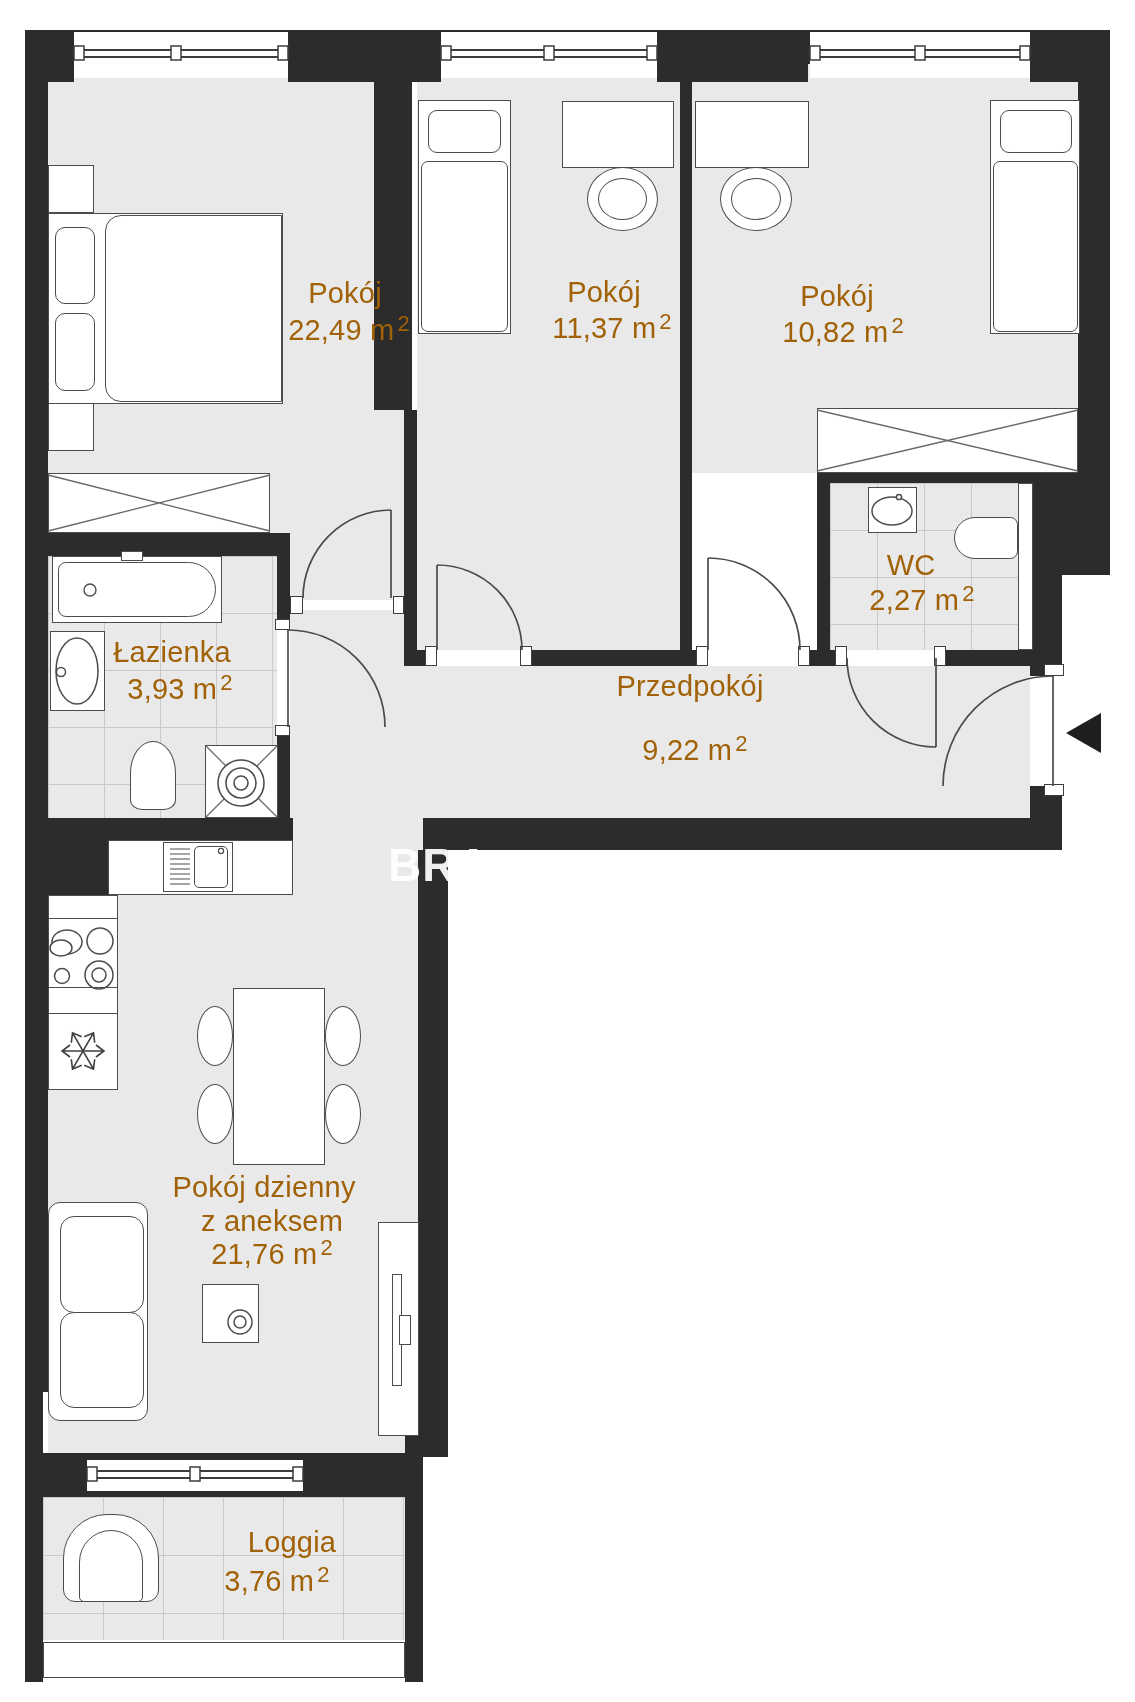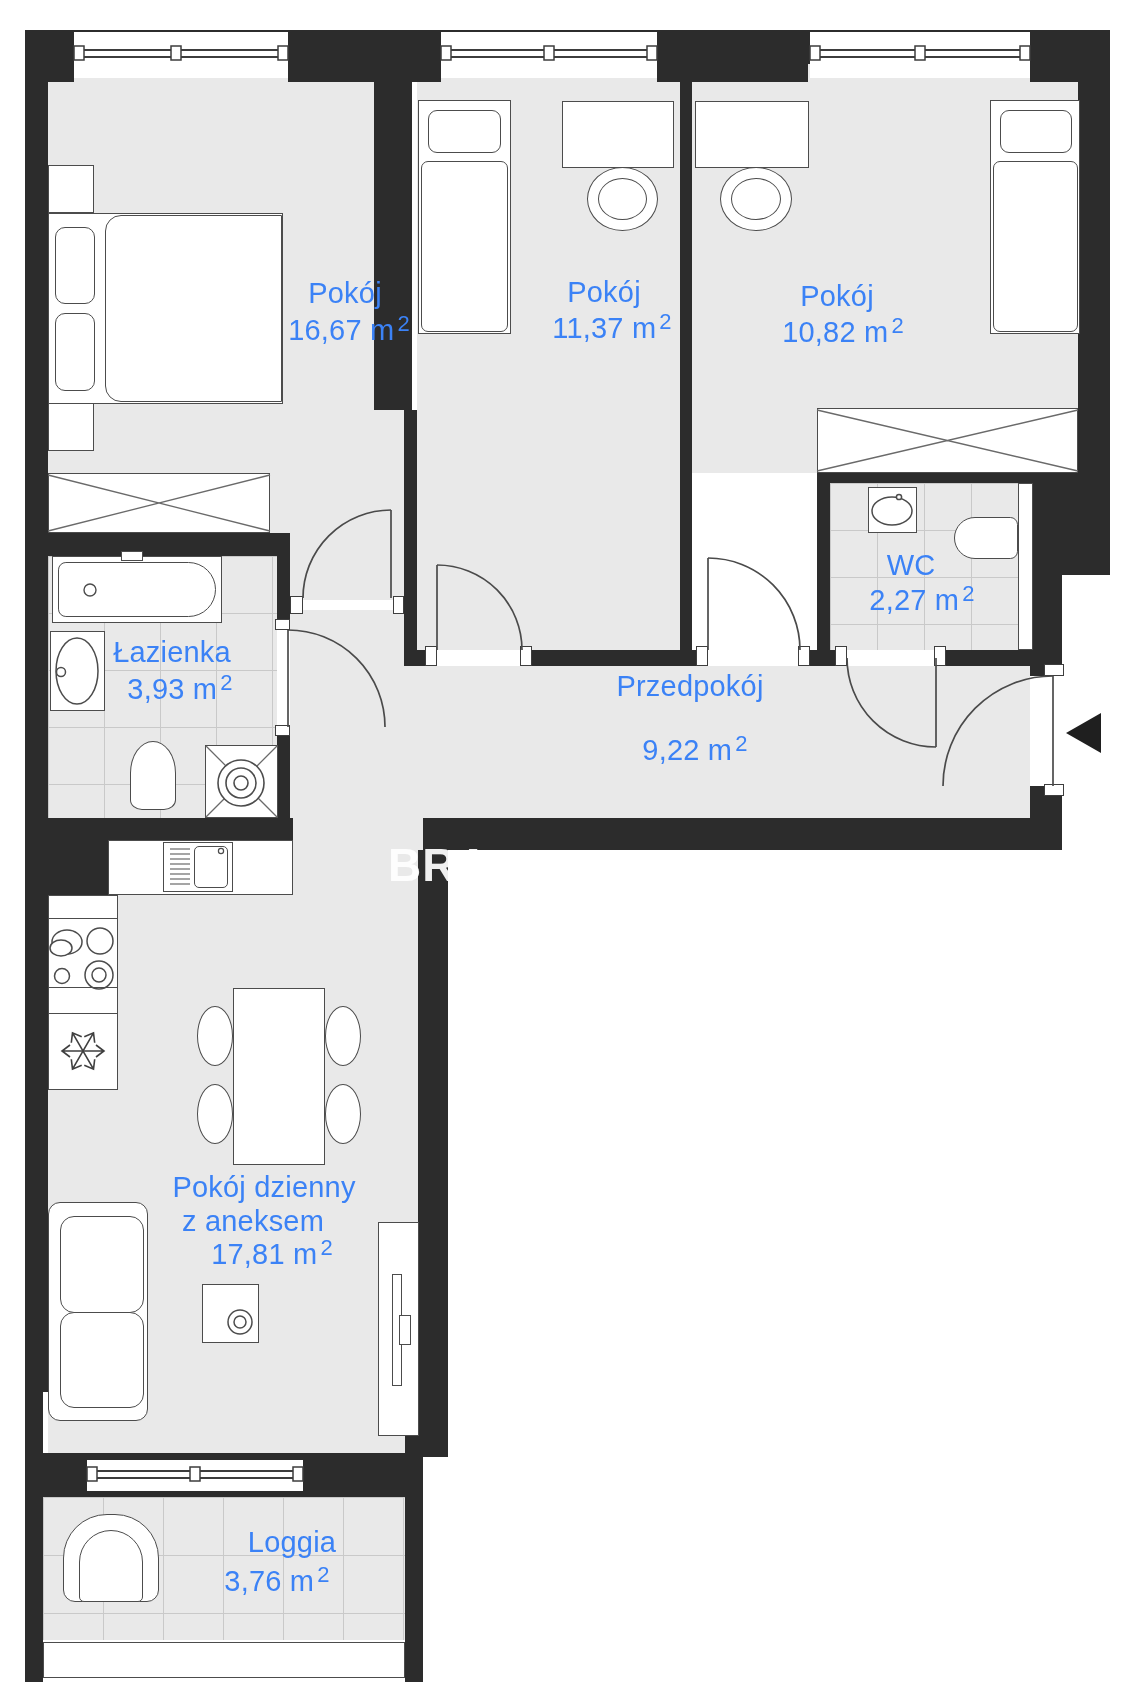--- a/index.html
+++ b/index.html
@@ -10,21 +10,21 @@
           linear-gradient(to bottom,#c9c9c9 1.2px,transparent 1.2px);background-size:56px 57px;}
   .tile47{background-image:linear-gradient(to right,#c9c9c9 1.2px,transparent 1.2px),
           linear-gradient(to bottom,#c9c9c9 1.2px,transparent 1.2px);background-size:47px 47px;}
   .tile60{background-image:linear-gradient(to right,#c9c9c9 1.2px,transparent 1.2px),
           linear-gradient(to bottom,#c9c9c9 1.2px,transparent 1.2px);background-size:60px 58px;}
   .wall{position:absolute;background:#2c2c2c;}
   .white{position:absolute;background:#ffffff;}
   .furn{position:absolute;background:#ffffff;border:1.6px solid #4c4c4c;box-sizing:border-box;}
   .jamb{position:absolute;background:#ffffff;border:1.5px solid #3e3e3e;box-sizing:border-box;}
   .ovl{position:absolute;left:0;top:0;}
-  .lbl{position:absolute;font-size:29px;letter-spacing:.2px;color:#3b82f6;
+  .lbl{position:absolute;font-size:29px;letter-spacing:.2px;color:#a16207;
        white-space:nowrap;transform:translate(-50%,-50%);}
   .sup2{font-size:22px;position:relative;top:-9px;margin-left:3px;}
   .wm{position:absolute;left:388px;top:838px;color:#ffffff;opacity:.93;
       font-weight:bold;font-size:46px;letter-spacing:1px;}
 </style>
 </head>
 <body>
 
 <div class="plan">
 
@@ -247,39 +247,39 @@
 
     <g fill="none" stroke="#4c4c4c" stroke-width="1.5">
       <circle cx="240" cy="1322" r="12"></circle>
         <circle cx="240" cy="1322" r="6"></circle>
     </g>
 
     <polygon points="1066,733 1101,713 1101,753" fill="#1f1f1f"></polygon>
   </svg>
 
   <div class="lbl" style="left:345px;top:293px"><span>Pokój</span></div>
-  <div class="lbl" style="left:349px;top:330px"><span>16,67 m</span><span class="sup2">2</span></div>
+  <div class="lbl" style="left:349px;top:330px"><span>22,49 m</span><span class="sup2">2</span></div>
 
   <div class="lbl" style="left:604px;top:292px"><span>Pokój</span></div>
   <div class="lbl" style="left:612px;top:328px"><span>11,37 m</span><span class="sup2">2</span></div>
 
   <div class="lbl" style="left:837px;top:296px"><span>Pokój</span></div>
   <div class="lbl" style="left:843px;top:332px"><span>10,82 m</span><span class="sup2">2</span></div>
 
   <div class="lbl" style="left:911px;top:565px"><span>WC</span></div>
   <div class="lbl" style="left:922px;top:600px"><span>2,27 m</span><span class="sup2">2</span></div>
 
   <div class="lbl" style="left:172px;top:652px"><span>Łazienka</span></div>
   <div class="lbl" style="left:180px;top:689px"><span>3,93 m</span><span class="sup2">2</span></div>
 
   <div class="lbl" style="left:690px;top:686px"><span>Przedpokój</span></div>
   <div class="lbl" style="left:695px;top:750px"><span>9,22 m</span><span class="sup2">2</span></div>
 
   <div class="lbl" style="left:264px;top:1187px"><span>Pokój dzienny</span></div>
-  <div class="lbl" style="left:253px;top:1221px"><span>z aneksem</span></div>
-  <div class="lbl" style="left:272px;top:1254px"><span>17,81 m</span><span class="sup2">2</span></div>
+  <div class="lbl" style="left:272px;top:1221px"><span>z aneksem</span></div>
+  <div class="lbl" style="left:272px;top:1254px"><span>21,76 m</span><span class="sup2">2</span></div>
 
   <div class="lbl" style="left:292px;top:1542px"><span>Loggia</span></div>
   <div class="lbl" style="left:277px;top:1581px"><span>3,76 m</span><span class="sup2">2</span></div>
 
   <div class="wm">BRA</div>
 
 </div>
 
 </body></html>

